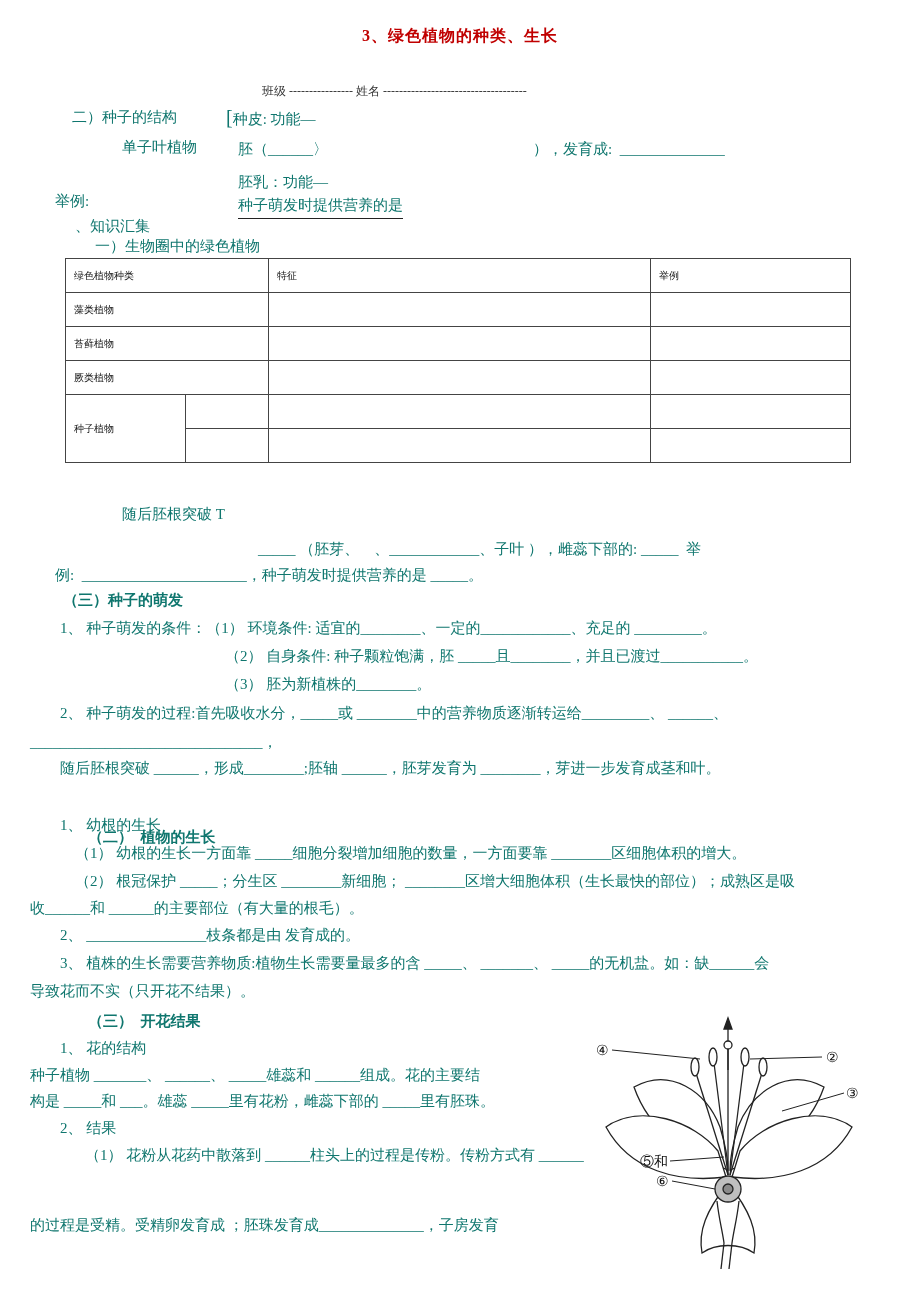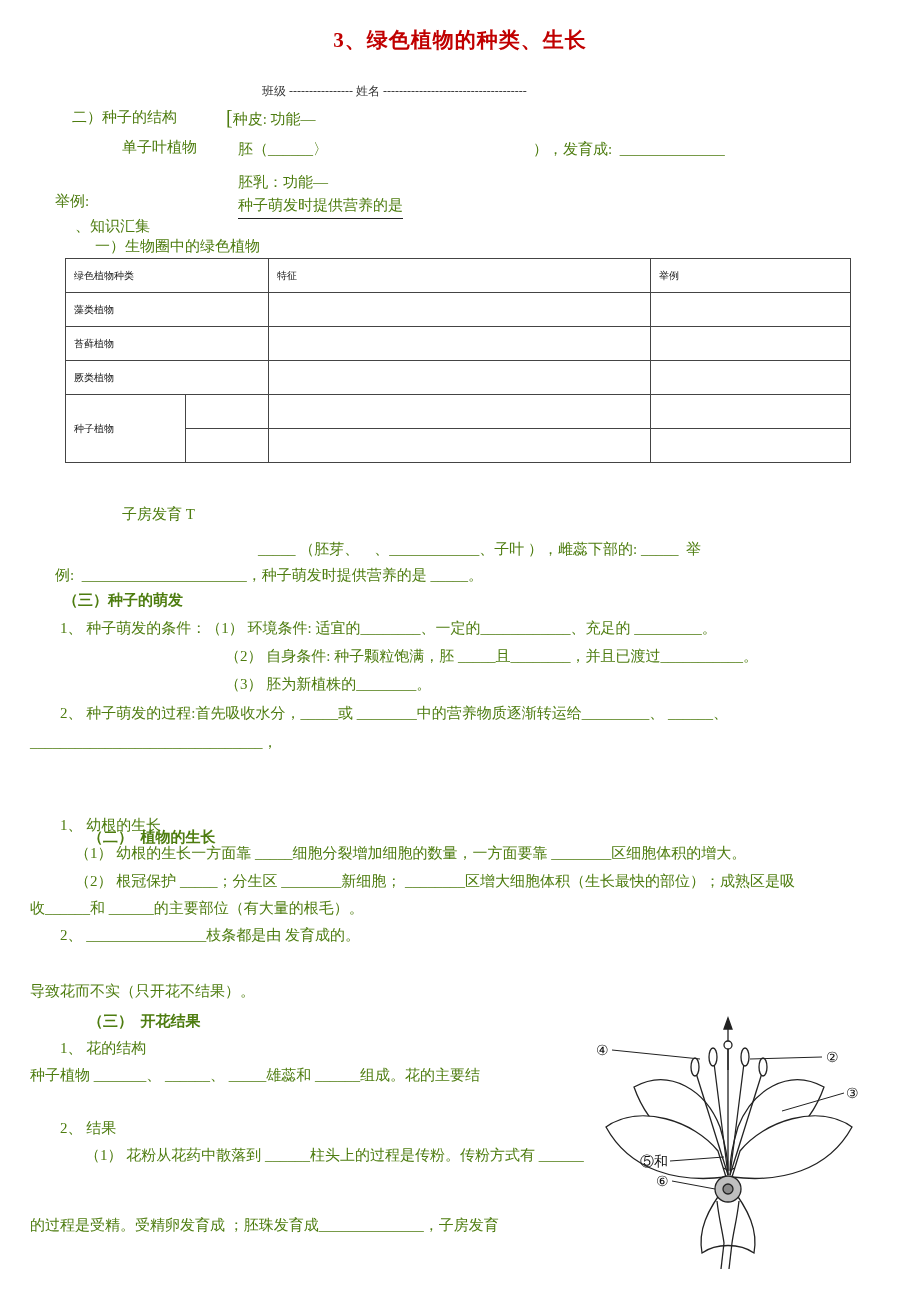--- a/index.html
+++ b/index.html
@@ -12,31 +12,31 @@
     background: #ffffff;
     overflow: hidden;
     font-family: "Liberation Serif", "DejaVu Serif", serif;
     color: #111111;
   }
   .line {
     position: absolute;
     font-size: 15px;
     line-height: 1.25;
     white-space: pre;
-    color: #4d7c0f;
+    color: #0f766e;
     font-family: Liberation Serif, serif;
   }
   .bold { font-weight: bold; }
   .title {
     position: absolute;
     top: 26px;
     left: 0;
     width: 100%;
     text-align: center;
-    font-size: 21px;
+    font-size: 16px;
     font-weight: bold;
     color: #c00000;
     letter-spacing: 1px;
   }
   .classline {
     position: absolute;
     top: 83px;
     left: 262px;
     font-size: 12px;
     color: #333333;
@@ -127,42 +127,45 @@
       <td class="empty"></td>
     </tr>
     <tr>
       <td class="empty"></td>
       <td class="empty"></td>
       <td class="empty"></td>
     </tr>
   </tbody>
     </table>
 
-  <div class="line" style="left:122px; top:505px;">子房发育 T</div>
+  <div class="line" style="left:122px; top:505px;">随后胚根突破 T</div>
   <div class="line" style="left:258px; top:540px;">_____ （胚芽、    、____________、子叶 ），雌蕊下部的: _____  举</div>
   <div class="line" style="left:55px; top:566px;">例:  ______________________，种子萌发时提供营养的是 _____。</div>
 
   <div class="line bold" style="left:63px; top:591px;">（三）种子的萌发</div>
   <div class="line" style="left:60px; top:619px;">1、 种子萌发的条件：（1） 环境条件: 适宜的________、一定的____________、充足的 _________。</div>
   <div class="line" style="left:225px; top:647px;">（2） 自身条件: 种子颗粒饱满，胚 _____且________，并且已渡过___________。</div>
   <div class="line" style="left:225px; top:675px;">（3） 胚为新植株的________。</div>
   <div class="line" style="left:60px; top:704px;">2、 种子萌发的过程:首先吸收水分，_____或 ________中的营养物质逐渐转运给_________、 ______、</div>
   <div class="line" style="left:30px; top:733px;">_______________________________，</div>
+  <div class="line" style="left:60px; top:759px;">随后胚根突破 ______，形成________;胚轴 ______，胚芽发育为 ________，芽进一步发育成茎和叶。</div>
 
   <div class="line bold" style="left:88px; top:828px;">（二）  植物的生长</div>
   <div class="line" style="left:60px; top:816px;">1、 幼根的生长</div>
   <div class="line" style="left:75px; top:844px;">（1） 幼根的生长一方面靠 _____细胞分裂增加细胞的数量，一方面要靠 ________区细胞体积的增大。</div>
   <div class="line" style="left:75px; top:872px;">（2） 根冠保护 _____；分生区 ________新细胞； ________区增大细胞体积（生长最快的部位）；成熟区是吸</div>
   <div class="line" style="left:30px; top:899px;">收______和 ______的主要部位（有大量的根毛）。</div>
   <div class="line" style="left:60px; top:926px;">2、 ________________枝条都是由 发育成的。</div>
+  <div class="line" style="left:60px; top:954px;">3、 植株的生长需要营养物质:植物生长需要量最多的含 _____、 _______、 _____的无机盐。如：缺______会</div>
   <div class="line" style="left:30px; top:982px;">导致花而不实（只开花不结果）。</div>
 
   <div class="line bold" style="left:88px; top:1012px;">（三）  开花结果</div>
   <div class="line" style="left:60px; top:1039px;">1、 花的结构</div>
   <div class="line" style="left:30px; top:1066px;">种子植物 _______、 ______、 _____雄蕊和 ______组成。花的主要结</div>
+  <div class="line" style="left:30px; top:1092px;">构是 _____和 ___。雄蕊 _____里有花粉，雌蕊下部的 _____里有胚珠。</div>
   <div class="line" style="left:60px; top:1119px;">2、 结果</div>
   <div class="line" style="left:85px; top:1146px;">（1） 花粉从花药中散落到 ______柱头上的过程是传粉。传粉方式有 ______</div>
   <div class="line" style="left:30px; top:1216px;">的过程是受精。受精卵发育成 ；胚珠发育成______________，子房发育</div>
 
   <svg id="flower-svg" width="320" height="260" viewBox="0 0 320 260">
     <g stroke="#222" fill="none" stroke-width="1.3">
 
       <line x1="150" y1="55" x2="150" y2="8"></line>
       <polygon points="146,14 150,3 154,14" fill="#222"></polygon>
 

